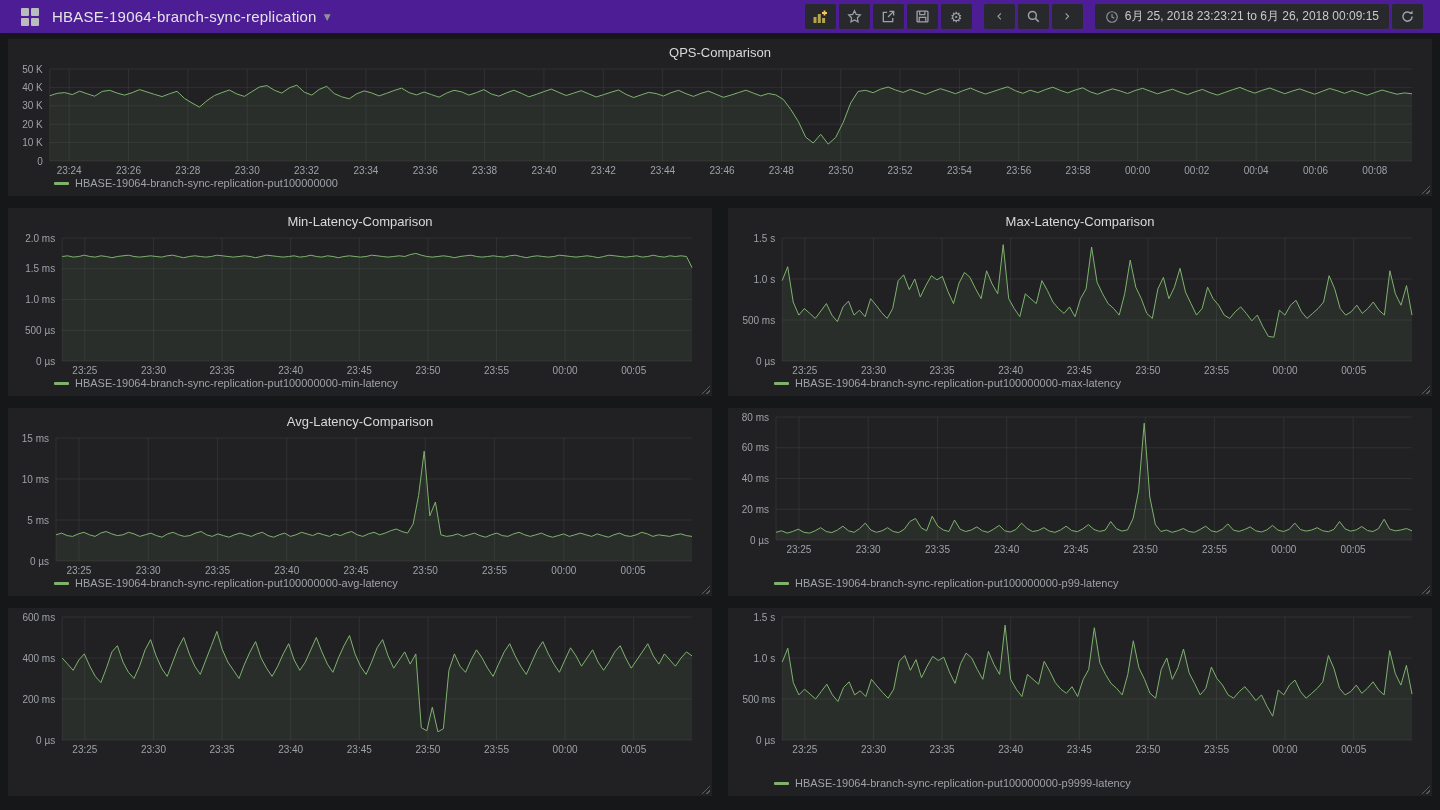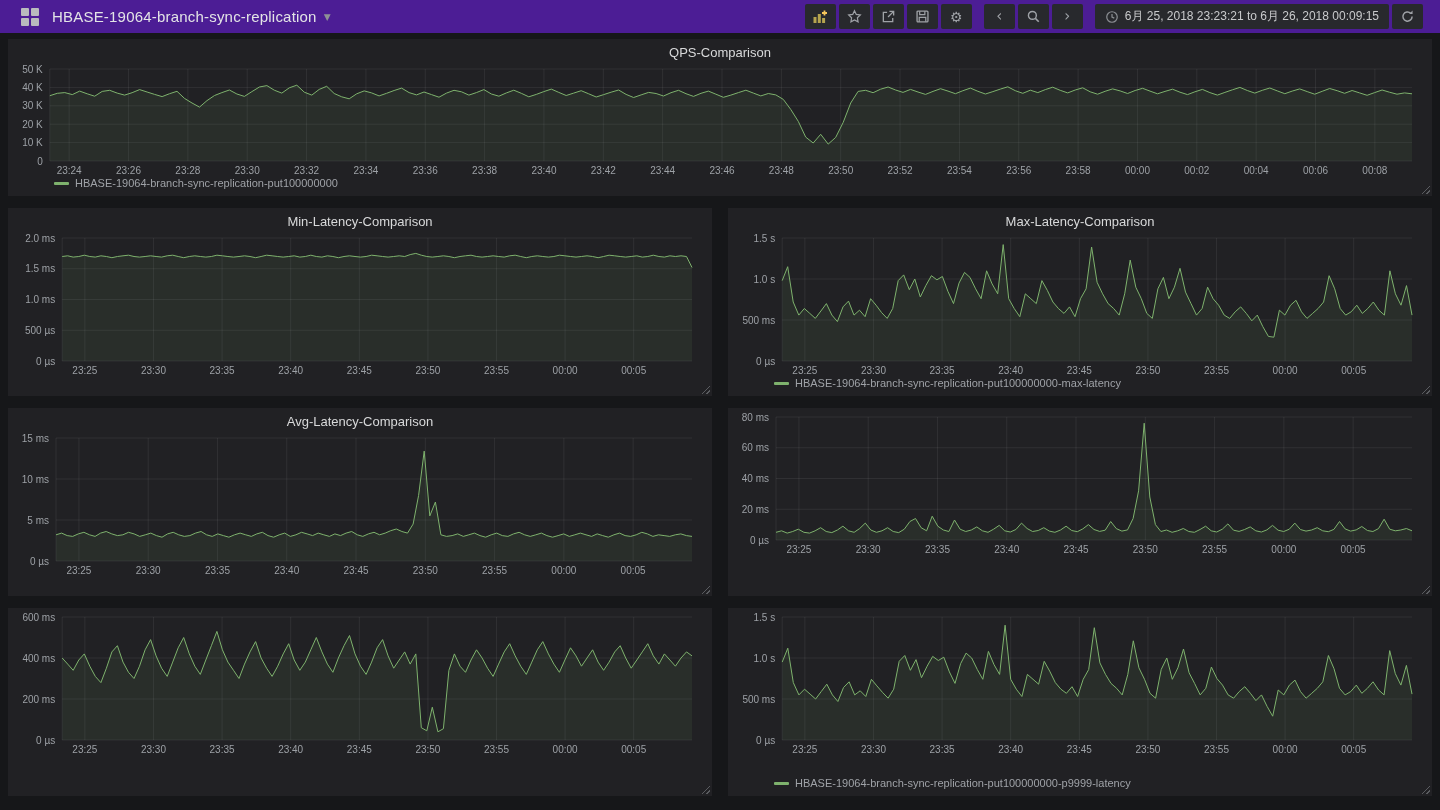--- a/index.html
+++ b/index.html
@@ -227,20 +227,26 @@
             <text x="480.497484" y="142" text-anchor="middle" class="tick">23:55</text>
             <line x1="549.101598" y1="6" x2="549.101598" y2="129" stroke="rgba(255,255,255,0.07)" stroke-width="1"></line>
             <text x="549.101598" y="142" text-anchor="middle" class="tick">00:00</text>
             <line x1="617.7057120000001" y1="6" x2="617.7057120000001" y2="129" stroke="rgba(255,255,255,0.07)" stroke-width="1"></line>
             <text x="617.7057120000001" y="142" text-anchor="middle" class="tick">00:05</text>
             <line x1="46.2" y1="6" x2="46.2" y2="129" stroke="rgba(255,255,255,0.07)" stroke-width="1"></line>
             <path d="M46.2 129L46.2 24.5L51.7 23.8L57.2 25.1L62.8 24.5L68.3 23.2L73.8 24.5L79.3 25.1L84.9 23.8L90.4 24.5L95.9 25.7L101.4 24.5L107.0 23.8L112.5 23.2L118.0 24.5L123.5 25.1L129.1 24.5L134.6 23.8L140.1 24.5L145.6 25.1L151.2 23.8L156.7 23.2L162.2 24.5L167.7 25.7L173.3 24.5L178.8 23.8L184.3 24.5L189.8 25.1L195.4 24.5L200.9 23.2L206.4 23.8L211.9 24.5L217.5 25.1L223.0 24.5L228.5 23.8L234.0 24.5L239.6 25.7L245.1 24.5L250.6 23.2L256.1 23.8L261.7 24.5L267.2 25.1L272.7 24.5L278.2 23.8L283.8 25.1L289.3 24.5L294.8 23.2L300.3 24.5L305.9 25.1L311.4 23.8L316.9 24.5L322.4 25.7L328.0 24.5L333.5 23.8L339.0 24.5L344.5 25.1L350.1 24.5L355.6 23.2L361.1 23.8L366.6 24.5L372.1 25.1L377.7 24.5L383.2 23.8L388.7 24.5L394.2 22.6L399.8 21.4L405.3 23.2L410.8 24.5L416.3 25.1L421.9 24.5L427.4 23.8L432.9 24.5L438.4 25.7L444.0 24.5L449.5 23.8L455.0 23.2L460.5 24.5L466.1 25.1L471.6 24.5L477.1 23.8L482.6 24.5L488.2 25.1L493.7 23.8L499.2 23.2L504.7 24.5L510.3 25.7L515.8 24.5L521.3 23.8L526.8 24.5L532.4 25.1L537.9 24.5L543.4 23.2L548.9 23.8L554.5 24.5L560.0 25.1L565.5 24.5L571.0 23.8L576.6 24.5L582.1 25.7L587.6 24.5L593.1 23.2L598.7 23.8L604.2 24.5L609.7 25.1L615.2 24.5L620.8 23.8L626.3 25.1L631.8 24.5L637.3 23.2L642.9 24.5L648.4 25.1L653.9 23.8L659.4 24.5L665.0 23.8L670.5 24.5L676.0 35.5L676 129Z" fill="rgba(126,178,109,0.09)"></path>
             <path d="M46.2 24.5L51.7 23.8L57.2 25.1L62.8 24.5L68.3 23.2L73.8 24.5L79.3 25.1L84.9 23.8L90.4 24.5L95.9 25.7L101.4 24.5L107.0 23.8L112.5 23.2L118.0 24.5L123.5 25.1L129.1 24.5L134.6 23.8L140.1 24.5L145.6 25.1L151.2 23.8L156.7 23.2L162.2 24.5L167.7 25.7L173.3 24.5L178.8 23.8L184.3 24.5L189.8 25.1L195.4 24.5L200.9 23.2L206.4 23.8L211.9 24.5L217.5 25.1L223.0 24.5L228.5 23.8L234.0 24.5L239.6 25.7L245.1 24.5L250.6 23.2L256.1 23.8L261.7 24.5L267.2 25.1L272.7 24.5L278.2 23.8L283.8 25.1L289.3 24.5L294.8 23.2L300.3 24.5L305.9 25.1L311.4 23.8L316.9 24.5L322.4 25.7L328.0 24.5L333.5 23.8L339.0 24.5L344.5 25.1L350.1 24.5L355.6 23.2L361.1 23.8L366.6 24.5L372.1 25.1L377.7 24.5L383.2 23.8L388.7 24.5L394.2 22.6L399.8 21.4L405.3 23.2L410.8 24.5L416.3 25.1L421.9 24.5L427.4 23.8L432.9 24.5L438.4 25.7L444.0 24.5L449.5 23.8L455.0 23.2L460.5 24.5L466.1 25.1L471.6 24.5L477.1 23.8L482.6 24.5L488.2 25.1L493.7 23.8L499.2 23.2L504.7 24.5L510.3 25.7L515.8 24.5L521.3 23.8L526.8 24.5L532.4 25.1L537.9 24.5L543.4 23.2L548.9 23.8L554.5 24.5L560.0 25.1L565.5 24.5L571.0 23.8L576.6 24.5L582.1 25.7L587.6 24.5L593.1 23.2L598.7 23.8L604.2 24.5L609.7 25.1L615.2 24.5L620.8 23.8L626.3 25.1L631.8 24.5L637.3 23.2L642.9 24.5L648.4 25.1L653.9 23.8L659.4 24.5L665.0 23.8L670.5 24.5L676.0 35.5" fill="none" stroke="#7eb26d" stroke-width="1"></path>
           </svg>
         </div>
+      <div class="legend">
+        <div class="legend-item">
+          <span class="legend-marker"></span>
+          <span class="legend-label">HBASE-19064-branch-sync-replication-put100000000-min-latency</span>
+        </div>
+      </div>
       <div class="resize-handle"></div>
     </div>
     <div class="panel">
       <div class="panel-title">Max-Latency-Comparison</div>
       <div class="chart">
           <svg width="688" height="145">
             <line x1="46.2" y1="129" x2="676" y2="129" stroke="rgba(255,255,255,0.07)" stroke-width="1"></line>
             <text x="39.2" y="132.5" text-anchor="end" class="tick">0 µs</text>
             <line x1="46.2" y1="88" x2="676" y2="88" stroke="rgba(255,255,255,0.07)" stroke-width="1"></line>
             <text x="39.2" y="91.5" text-anchor="end" class="tick">500 ms</text>
@@ -310,20 +316,26 @@
             <text x="478.57288000000005" y="142" text-anchor="middle" class="tick">23:55</text>
             <line x1="547.8523600000001" y1="6" x2="547.8523600000001" y2="129" stroke="rgba(255,255,255,0.07)" stroke-width="1"></line>
             <text x="547.8523600000001" y="142" text-anchor="middle" class="tick">00:00</text>
             <line x1="617.13184" y1="6" x2="617.13184" y2="129" stroke="rgba(255,255,255,0.07)" stroke-width="1"></line>
             <text x="617.13184" y="142" text-anchor="middle" class="tick">00:05</text>
             <line x1="40" y1="6" x2="40" y2="129" stroke="rgba(255,255,255,0.07)" stroke-width="1"></line>
             <path d="M40 129L40.0 102.8L45.6 101.1L51.2 103.6L56.7 104.4L62.3 101.9L67.9 100.3L73.5 102.8L79.1 104.4L84.6 101.1L90.2 99.5L95.8 101.9L101.4 103.6L106.9 102.8L112.5 100.3L118.1 101.9L123.7 104.4L129.3 102.8L134.8 101.1L140.4 103.6L146.0 105.2L151.6 101.9L157.2 100.3L162.7 102.8L168.3 104.4L173.9 103.6L179.5 101.1L185.1 99.5L190.6 102.8L196.2 104.4L201.8 101.9L207.4 103.6L212.9 105.2L218.5 102.8L224.1 101.1L229.7 102.8L235.3 104.4L240.8 101.9L246.4 100.3L252.0 103.6L257.6 105.2L263.2 102.8L268.7 101.1L274.3 104.4L279.9 102.8L285.5 100.3L291.1 101.9L296.6 103.6L302.2 101.1L307.8 102.8L313.4 104.4L318.9 101.9L324.5 103.6L330.1 101.1L335.7 99.5L341.3 102.8L346.8 104.4L352.4 101.9L358.0 100.3L363.6 102.8L369.2 101.1L374.7 98.7L380.3 97.0L385.9 99.5L391.5 101.1L397.1 92.1L402.6 63.4L408.2 19.1L413.8 83.9L419.4 70.0L424.9 102.8L430.5 104.4L436.1 103.6L441.7 101.9L447.3 104.4L452.8 102.8L458.4 101.1L464.0 103.6L469.6 105.2L475.2 102.8L480.7 101.1L486.3 103.6L491.9 104.4L497.5 101.9L503.1 100.3L508.6 102.8L514.2 104.4L519.8 102.8L525.4 101.1L530.9 103.6L536.5 105.2L542.1 103.6L547.7 101.9L553.3 104.4L558.8 102.8L564.4 101.1L570.0 102.8L575.6 104.4L581.2 101.9L586.7 103.6L592.3 105.2L597.9 102.8L603.5 101.1L609.1 103.6L614.6 104.4L620.2 102.8L625.8 100.3L631.4 101.9L636.9 104.4L642.5 102.8L648.1 103.6L653.7 104.4L659.3 102.8L664.8 101.9L670.4 103.6L676.0 104.4L676 129Z" fill="rgba(126,178,109,0.09)"></path>
             <path d="M40.0 102.8L45.6 101.1L51.2 103.6L56.7 104.4L62.3 101.9L67.9 100.3L73.5 102.8L79.1 104.4L84.6 101.1L90.2 99.5L95.8 101.9L101.4 103.6L106.9 102.8L112.5 100.3L118.1 101.9L123.7 104.4L129.3 102.8L134.8 101.1L140.4 103.6L146.0 105.2L151.6 101.9L157.2 100.3L162.7 102.8L168.3 104.4L173.9 103.6L179.5 101.1L185.1 99.5L190.6 102.8L196.2 104.4L201.8 101.9L207.4 103.6L212.9 105.2L218.5 102.8L224.1 101.1L229.7 102.8L235.3 104.4L240.8 101.9L246.4 100.3L252.0 103.6L257.6 105.2L263.2 102.8L268.7 101.1L274.3 104.4L279.9 102.8L285.5 100.3L291.1 101.9L296.6 103.6L302.2 101.1L307.8 102.8L313.4 104.4L318.9 101.9L324.5 103.6L330.1 101.1L335.7 99.5L341.3 102.8L346.8 104.4L352.4 101.9L358.0 100.3L363.6 102.8L369.2 101.1L374.7 98.7L380.3 97.0L385.9 99.5L391.5 101.1L397.1 92.1L402.6 63.4L408.2 19.1L413.8 83.9L419.4 70.0L424.9 102.8L430.5 104.4L436.1 103.6L441.7 101.9L447.3 104.4L452.8 102.8L458.4 101.1L464.0 103.6L469.6 105.2L475.2 102.8L480.7 101.1L486.3 103.6L491.9 104.4L497.5 101.9L503.1 100.3L508.6 102.8L514.2 104.4L519.8 102.8L525.4 101.1L530.9 103.6L536.5 105.2L542.1 103.6L547.7 101.9L553.3 104.4L558.8 102.8L564.4 101.1L570.0 102.8L575.6 104.4L581.2 101.9L586.7 103.6L592.3 105.2L597.9 102.8L603.5 101.1L609.1 103.6L614.6 104.4L620.2 102.8L625.8 100.3L631.4 101.9L636.9 104.4L642.5 102.8L648.1 103.6L653.7 104.4L659.3 102.8L664.8 101.9L670.4 103.6L676.0 104.4" fill="none" stroke="#7eb26d" stroke-width="1"></path>
           </svg>
         </div>
+      <div class="legend">
+        <div class="legend-item">
+          <span class="legend-marker"></span>
+          <span class="legend-label">HBASE-19064-branch-sync-replication-put100000000-avg-latency</span>
+        </div>
+      </div>
       <div class="resize-handle"></div>
     </div>
     <div class="panel">
       <div class="chart">
           <svg width="688" height="145">
             <line x1="40" y1="129" x2="676" y2="129" stroke="rgba(255,255,255,0.07)" stroke-width="1"></line>
             <text x="33" y="132.5" text-anchor="end" class="tick">0 µs</text>
             <line x1="40" y1="98.25" x2="676" y2="98.25" stroke="rgba(255,255,255,0.07)" stroke-width="1"></line>
             <text x="33" y="101.75" text-anchor="end" class="tick">20 ms</text>
             <line x1="40" y1="67.5" x2="676" y2="67.5" stroke="rgba(255,255,255,0.07)" stroke-width="1"></line>
@@ -348,20 +360,26 @@
             <text x="478.57288000000005" y="142" text-anchor="middle" class="tick">23:55</text>
             <line x1="547.8523600000001" y1="6" x2="547.8523600000001" y2="129" stroke="rgba(255,255,255,0.07)" stroke-width="1"></line>
             <text x="547.8523600000001" y="142" text-anchor="middle" class="tick">00:00</text>
             <line x1="617.13184" y1="6" x2="617.13184" y2="129" stroke="rgba(255,255,255,0.07)" stroke-width="1"></line>
             <text x="617.13184" y="142" text-anchor="middle" class="tick">00:05</text>
             <line x1="40" y1="6" x2="40" y2="129" stroke="rgba(255,255,255,0.07)" stroke-width="1"></line>
             <path d="M40 129L40.0 121.3L45.6 119.8L51.2 122.1L56.7 120.5L62.3 118.2L67.9 121.3L73.5 122.1L79.1 119.8L84.6 116.7L90.2 120.5L95.8 121.6L101.4 119.0L106.9 115.2L112.5 119.8L118.1 121.3L123.7 117.5L129.3 112.1L134.8 119.0L140.4 121.3L146.0 119.8L151.6 116.7L157.2 120.5L162.7 121.6L168.3 118.2L173.9 110.5L179.5 107.5L185.1 116.7L190.6 119.8L196.2 105.2L201.8 115.2L207.4 119.0L212.9 120.5L218.5 109.0L224.1 118.2L229.7 120.5L235.3 119.0L240.8 115.9L246.4 119.8L252.0 121.3L257.6 118.2L263.2 114.4L268.7 119.8L274.3 121.0L279.9 118.5L285.5 112.1L291.1 117.5L296.6 120.5L302.2 119.5L307.8 116.7L313.4 120.1L318.9 121.3L324.5 119.0L330.1 115.2L335.7 119.5L341.3 120.7L346.8 117.9L352.4 113.6L358.0 118.5L363.6 120.4L369.2 119.2L374.7 110.5L380.3 117.6L385.9 120.1L391.5 118.9L397.1 107.5L402.6 79.8L408.2 12.2L413.8 86.0L419.4 113.6L424.9 120.5L430.5 119.0L436.1 121.3L441.7 119.8L447.3 117.5L452.8 120.5L458.4 121.3L464.0 118.5L469.6 115.2L475.2 119.8L480.7 121.0L486.3 118.2L491.9 112.9L497.5 119.2L503.1 120.4L508.6 118.5L514.2 115.9L519.8 119.8L525.4 121.0L530.9 118.9L536.5 114.4L542.1 119.2L547.7 120.5L553.3 118.2L558.8 112.1L564.4 118.5L570.0 120.1L575.6 119.0L581.2 116.7L586.7 119.8L592.3 120.7L597.9 118.4L603.5 110.5L609.1 117.9L614.6 120.1L620.2 118.9L625.8 115.5L631.4 119.5L636.9 120.5L642.5 117.6L648.1 108.2L653.7 118.2L659.3 119.8L664.8 119.0L670.4 117.5L676.0 119.8L676 129Z" fill="rgba(126,178,109,0.09)"></path>
             <path d="M40.0 121.3L45.6 119.8L51.2 122.1L56.7 120.5L62.3 118.2L67.9 121.3L73.5 122.1L79.1 119.8L84.6 116.7L90.2 120.5L95.8 121.6L101.4 119.0L106.9 115.2L112.5 119.8L118.1 121.3L123.7 117.5L129.3 112.1L134.8 119.0L140.4 121.3L146.0 119.8L151.6 116.7L157.2 120.5L162.7 121.6L168.3 118.2L173.9 110.5L179.5 107.5L185.1 116.7L190.6 119.8L196.2 105.2L201.8 115.2L207.4 119.0L212.9 120.5L218.5 109.0L224.1 118.2L229.7 120.5L235.3 119.0L240.8 115.9L246.4 119.8L252.0 121.3L257.6 118.2L263.2 114.4L268.7 119.8L274.3 121.0L279.9 118.5L285.5 112.1L291.1 117.5L296.6 120.5L302.2 119.5L307.8 116.7L313.4 120.1L318.9 121.3L324.5 119.0L330.1 115.2L335.7 119.5L341.3 120.7L346.8 117.9L352.4 113.6L358.0 118.5L363.6 120.4L369.2 119.2L374.7 110.5L380.3 117.6L385.9 120.1L391.5 118.9L397.1 107.5L402.6 79.8L408.2 12.2L413.8 86.0L419.4 113.6L424.9 120.5L430.5 119.0L436.1 121.3L441.7 119.8L447.3 117.5L452.8 120.5L458.4 121.3L464.0 118.5L469.6 115.2L475.2 119.8L480.7 121.0L486.3 118.2L491.9 112.9L497.5 119.2L503.1 120.4L508.6 118.5L514.2 115.9L519.8 119.8L525.4 121.0L530.9 118.9L536.5 114.4L542.1 119.2L547.7 120.5L553.3 118.2L558.8 112.1L564.4 118.5L570.0 120.1L575.6 119.0L581.2 116.7L586.7 119.8L592.3 120.7L597.9 118.4L603.5 110.5L609.1 117.9L614.6 120.1L620.2 118.9L625.8 115.5L631.4 119.5L636.9 120.5L642.5 117.6L648.1 108.2L653.7 118.2L659.3 119.8L664.8 119.0L670.4 117.5L676.0 119.8" fill="none" stroke="#7eb26d" stroke-width="1"></path>
           </svg>
         </div>
+      <div class="legend">
+        <div class="legend-item">
+          <span class="legend-marker"></span>
+          <span class="legend-label">HBASE-19064-branch-sync-replication-put100000000-p99-latency</span>
+        </div>
+      </div>
       <div class="resize-handle"></div>
     </div>
   </div>
 
   <div class="row rowh">
     <div class="panel">
       <div class="chart">
           <svg width="688" height="145">
             <line x1="46.2" y1="129" x2="676" y2="129" stroke="rgba(255,255,255,0.07)" stroke-width="1"></line>
             <text x="39.2" y="132.5" text-anchor="end" class="tick">0 µs</text>

